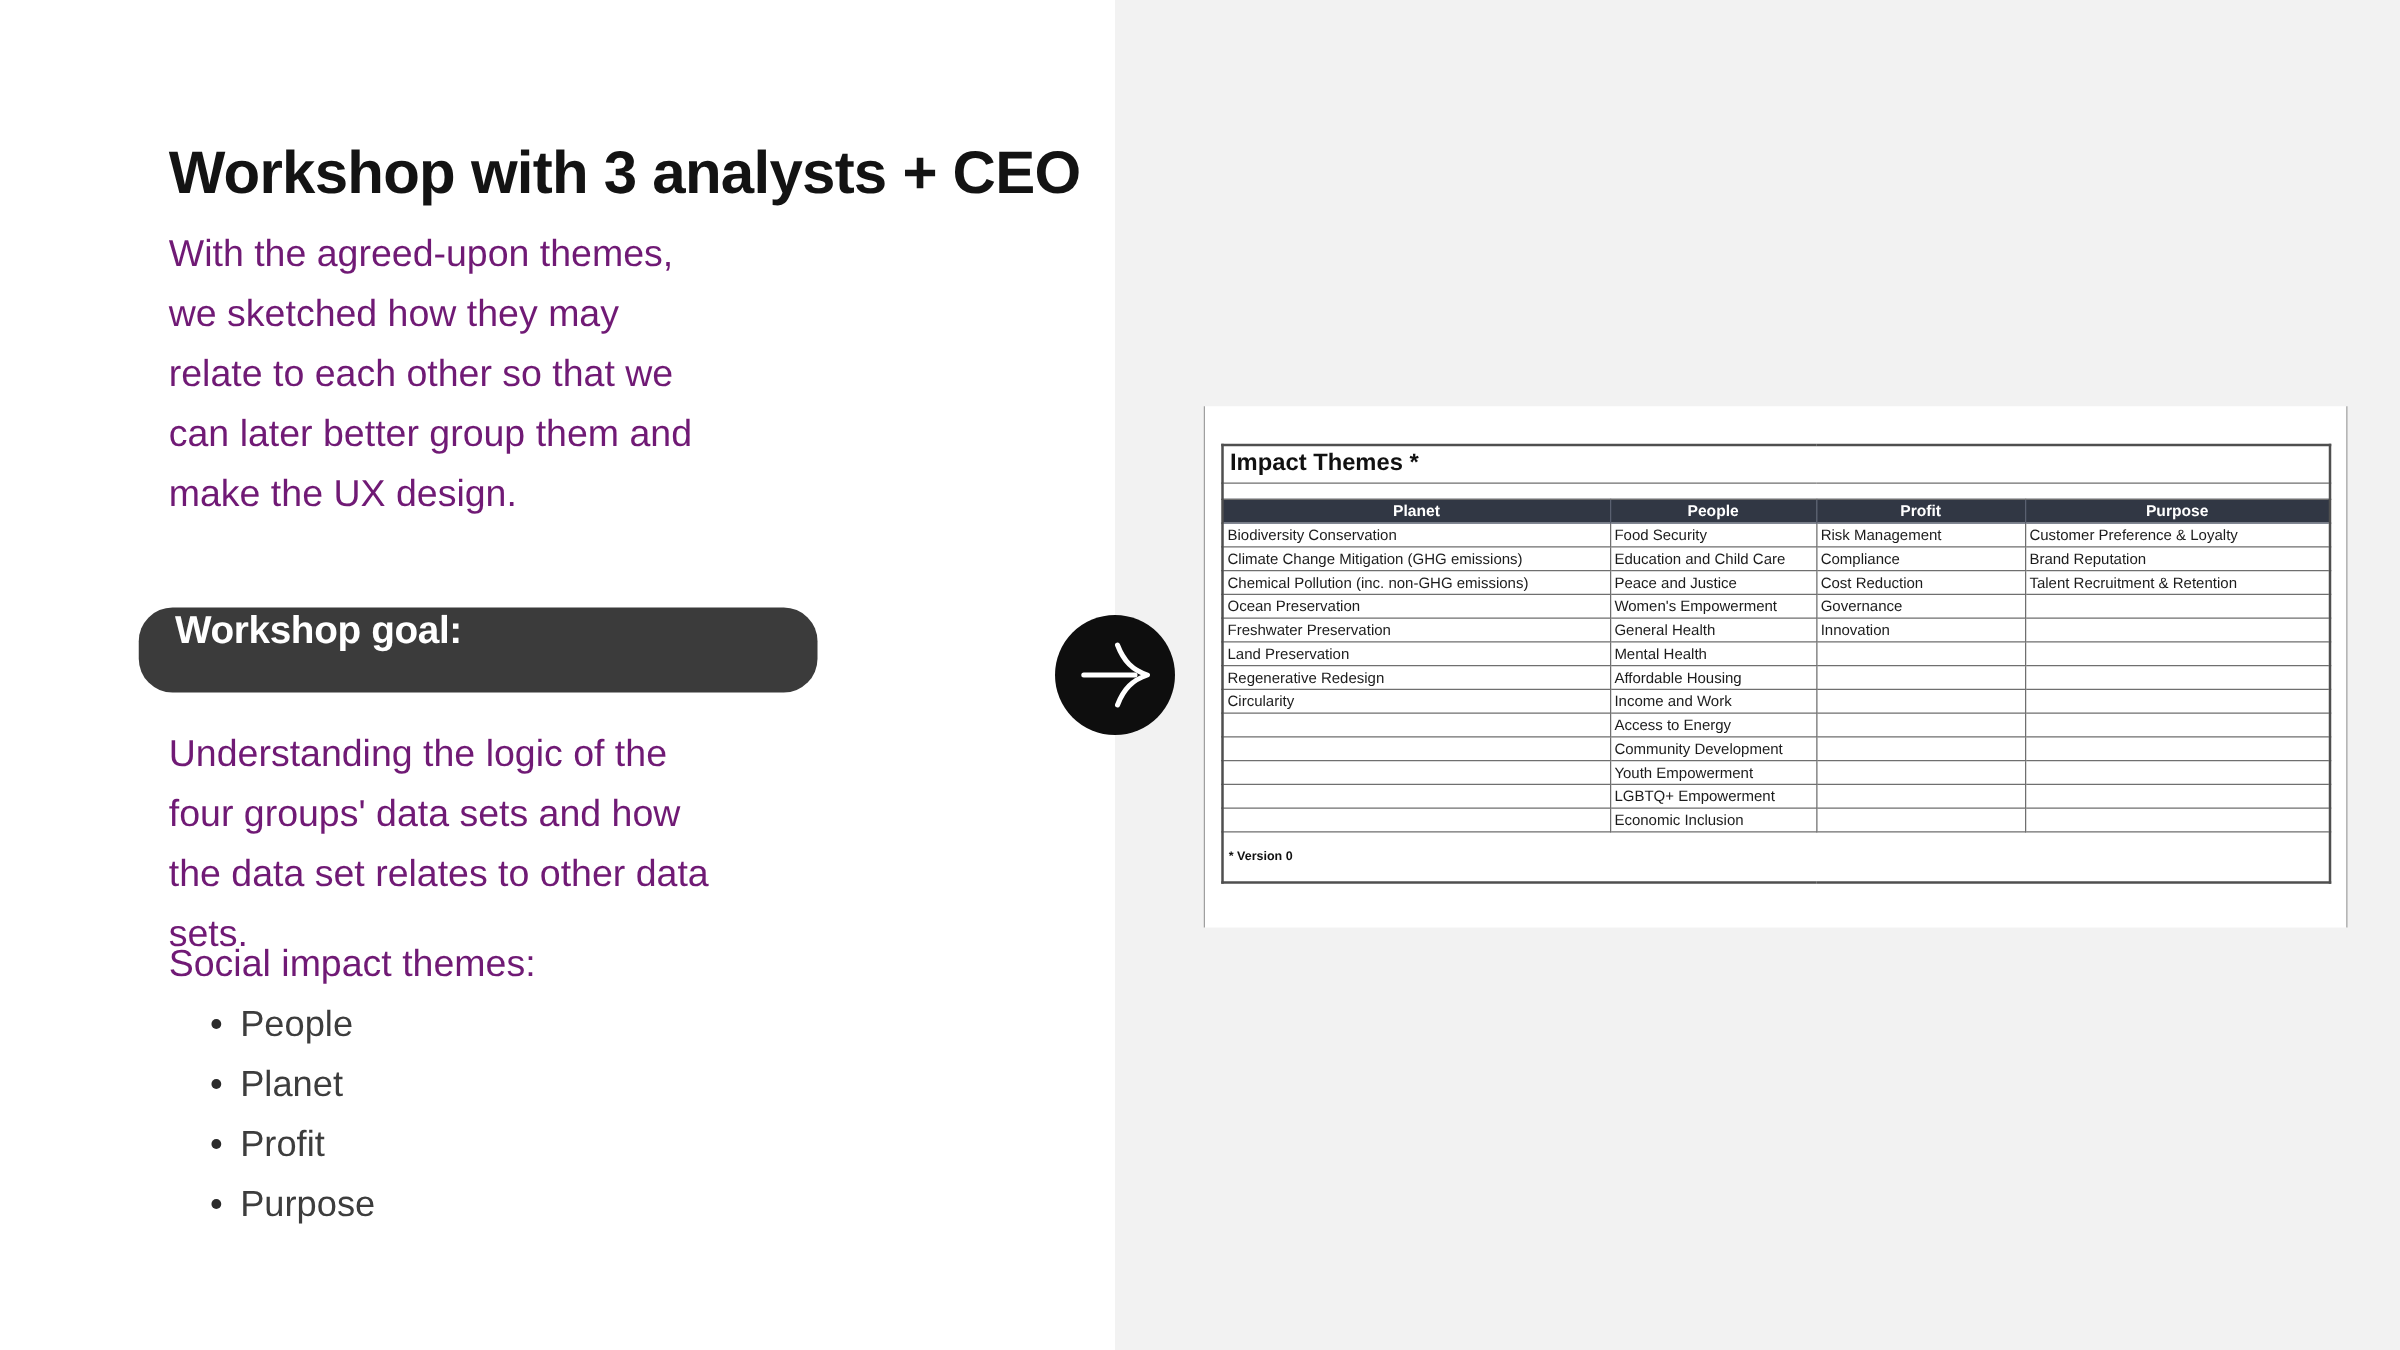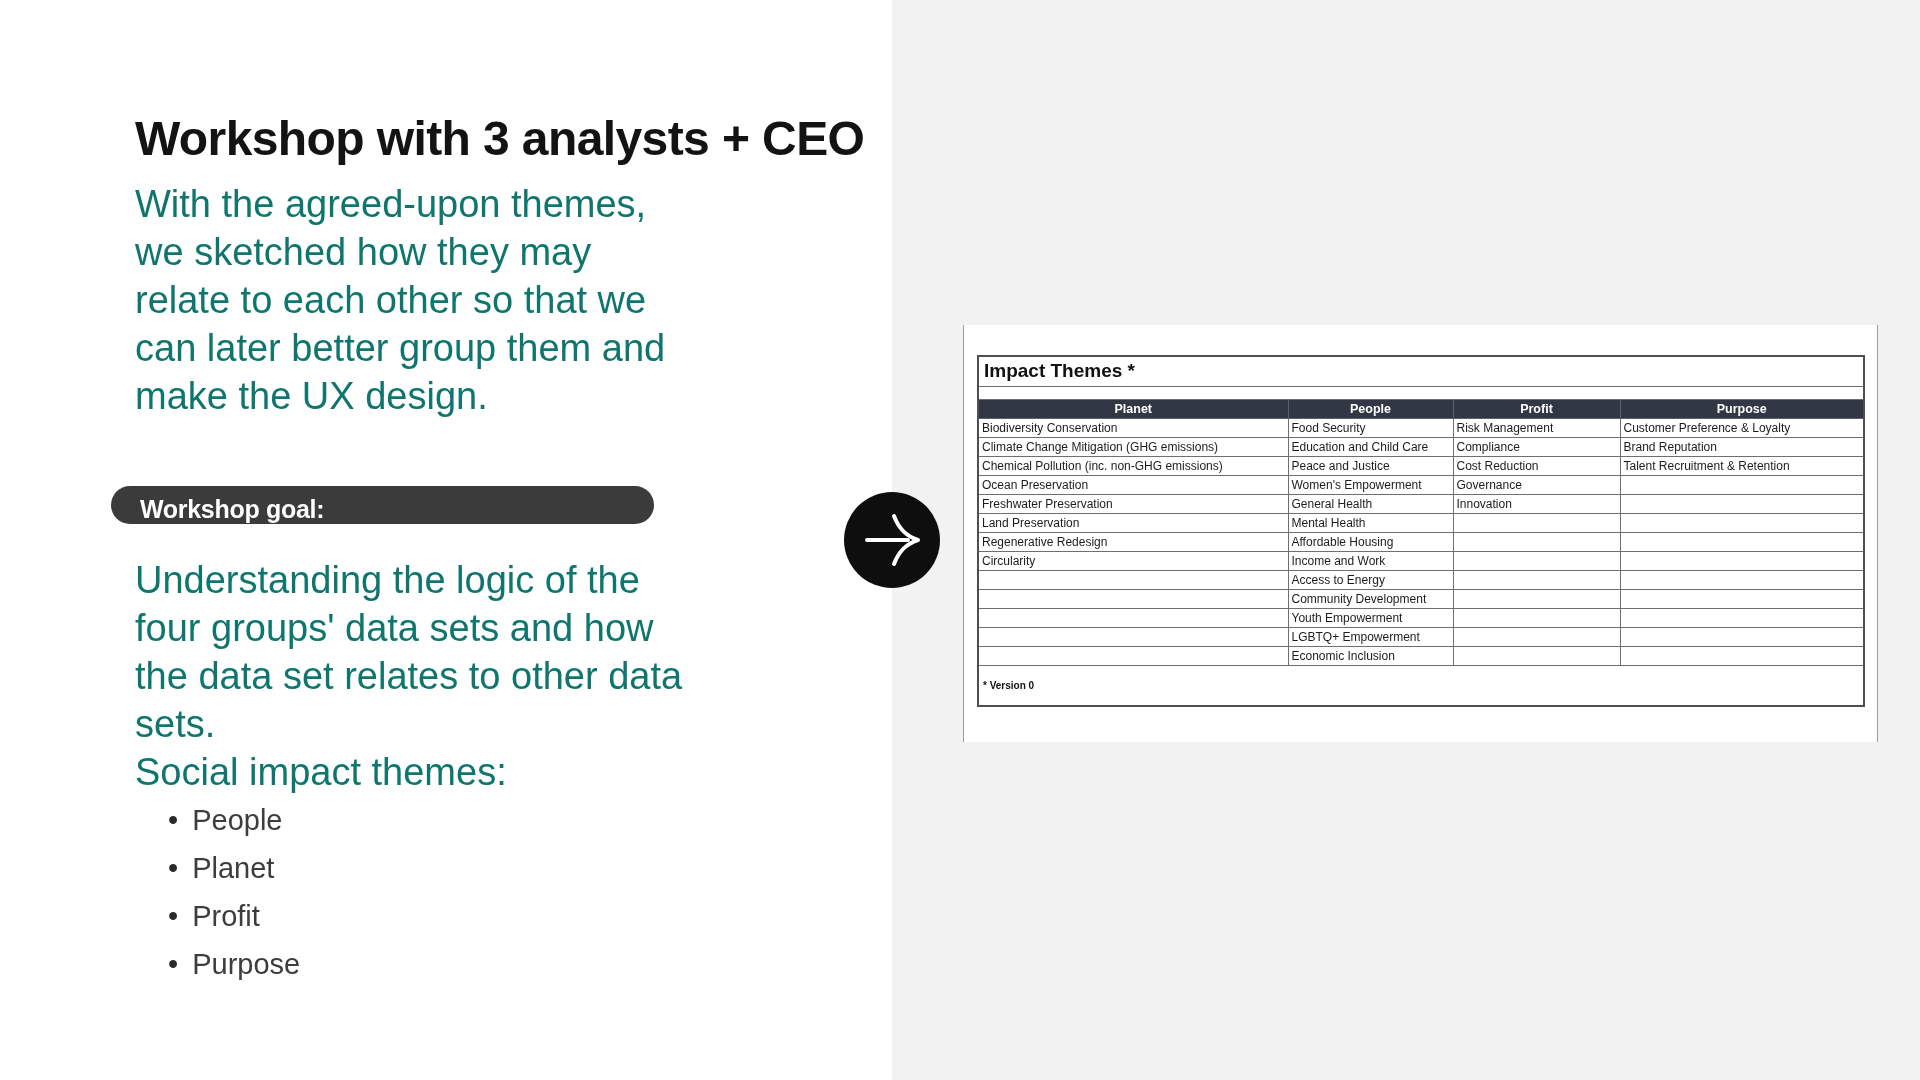--- a/index.html
+++ b/index.html
@@ -15,32 +15,32 @@
     background:var(--right-bg,#f2f2f2);
   }
   
   .slide-title {
     position:absolute; left:135px; top:110px;
     font-size:48px; font-weight:700; color:#131313; letter-spacing:-0.6px;
     line-height:1.2;
   }
   .body-text {
     position:absolute; left:135px;
-    font-size:38px; line-height:48px; color:#0f766e;
+    font-size:30px; line-height:48px; color:#701a75;
     white-space:pre-line;
   }
   .intro-para { top:180px; }
   .goal-pill {
     position:absolute; left:111px; top:486px;
-    width:543px; height:38px; border-radius:27px;
+    width:543px; height:68px; border-radius:27px;
     background:var(--pill-bg,#3b3b3b);
-    display:flex; align-items:flex-end; padding-left:29px;
-    font-size:25px; font-weight:700; color:#ffffff; letter-spacing:-0.3px;
-  }
-  .goal-para { top:556px; }
+    display:flex; align-items:flex-start; padding-left:29px;
+    font-size:31px; font-weight:700; color:#ffffff; letter-spacing:-0.3px;
+  }
+  .goal-para { top:580px; }
   .themes-label { top:748px; }
   .themes-list { position:absolute; left:168px; top:796px; list-style:none; }
   .themes-list li {
     font-size:29px; line-height:48px; color:#3d3d3d;
     display:flex; align-items:center;
   }
   .themes-list .dot { margin-right:14px; color:#2b2b2b; }
   
   .arrow-btn {
     position:absolute; left:844px; top:492px; width:96px; height:96px;

